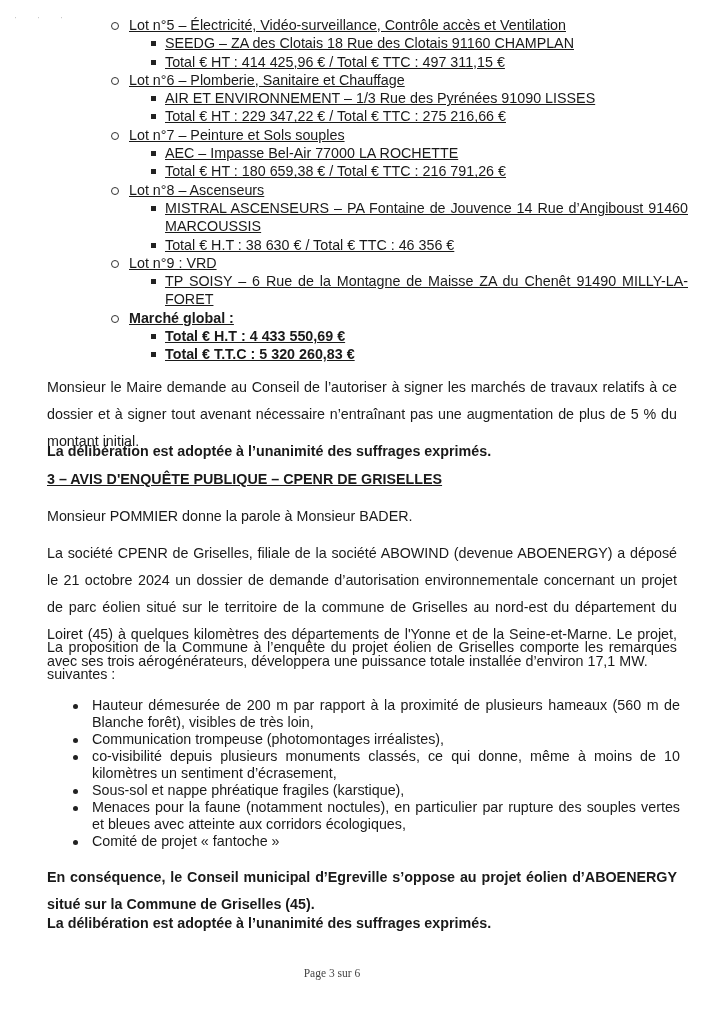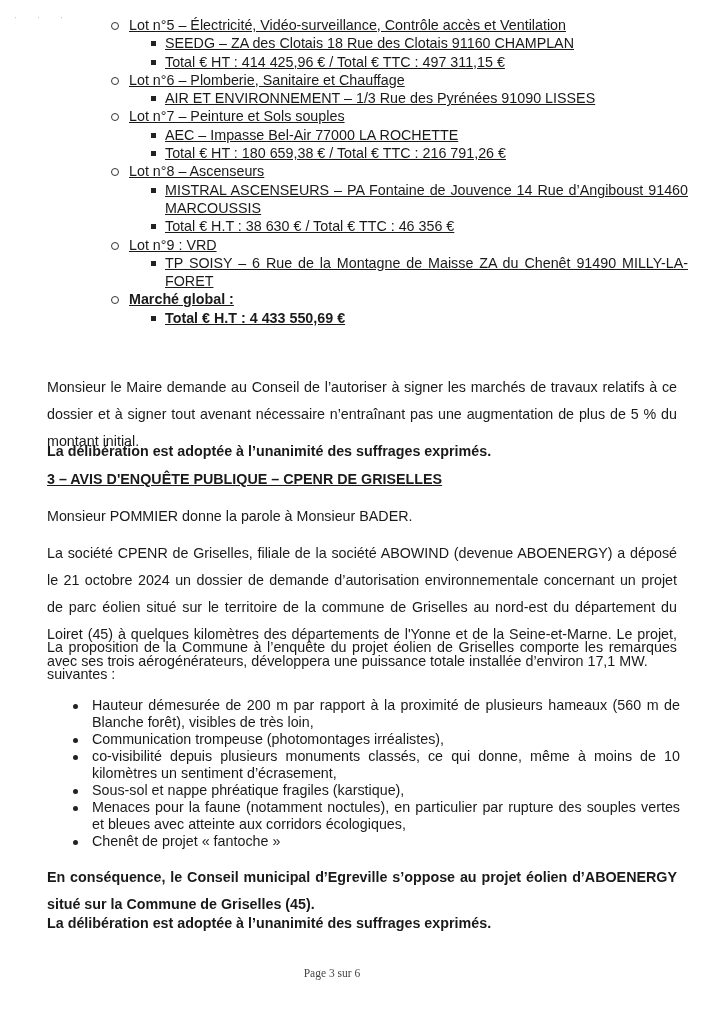--- a/index.html
+++ b/index.html
@@ -33,20 +33,21 @@
     <span class="lot-title">Lot n°5 – Électricité, Vidéo-surveillance, Contrôle accès et Ventilation</span>
   </div>
   <div class="sub"><span class="sq"></span><span>SEEDG – ZA des Clotais 18 Rue des Clotais 91160 CHAMPLAN</span></div>
   <div class="sub"><span class="sq"></span><span>Total € HT : 414 425,96 € / Total € TTC : 497 311,15 €</span></div>
 
   <div class="lot">
     <span class="circ"></span>
     <span class="lot-title">Lot n°6 – Plomberie, Sanitaire et Chauffage</span>
   </div>
   <div class="sub"><span class="sq"></span><span>AIR ET ENVIRONNEMENT – 1/3 Rue des Pyrénées 91090 LISSES</span></div>
+  <div class="sub"><span class="sq"></span><span>Total € HT : 229 347,22 € / Total € TTC : 275 216,66 €</span></div>
 
   <div class="lot">
     <span class="circ"></span>
     <span class="lot-title">Lot n°7 – Peinture et Sols souples</span>
   </div>
   <div class="sub"><span class="sq"></span><span>AEC – Impasse Bel-Air 77000 LA ROCHETTE</span></div>
   <div class="sub"><span class="sq"></span><span>Total € HT : 180 659,38 € / Total € TTC : 216 791,26 €</span></div>
 
   <div class="lot">
     <span class="circ"></span>
@@ -59,34 +60,35 @@
     <span class="circ"></span>
     <span class="lot-title">Lot n°9 : VRD</span>
   </div>
   <div class="sub justify"><span class="sq"></span><span>TP SOISY – 6 Rue de la Montagne de Maisse ZA du Chenêt 91490 MILLY-LA-FORET</span></div>
 
   <div class="lot bold">
     <span class="circ"></span>
     <span class="lot-title">Marché global :</span>
   </div>
   <div class="sub bold"><span class="sq"></span><span>Total € H.T : 4 433 550,69 €</span></div>
+  <div class="sub bold"><span class="sq"></span><span>Total € T.T.C : 5 320 260,83 €</span></div>
 </div>
 
 <div class="para justify" style="top:374px;">Monsieur le Maire demande au Conseil de l’autoriser à signer les marchés de travaux relatifs à ce dossier et à signer tout avenant nécessaire n’entraînant pas une augmentation de plus de 5 % du montant initial.</div>
 <div class="para bold" style="top:438px;">La délibération est adoptée à l’unanimité des suffrages exprimés.</div>
 <div class="para heading" style="top:466px;">3 – AVIS D'ENQUÊTE PUBLIQUE – CPENR DE GRISELLES</div>
 <div class="para" style="top:503px;">Monsieur POMMIER donne la parole à Monsieur BADER.</div>
 <div class="para justify" style="top:540px;">La société CPENR de Griselles, filiale de la société ABOWIND (devenue ABOENERGY) a déposé le 21 octobre 2024 un dossier de demande d’autorisation environnementale concernant un projet de parc éolien situé sur le territoire de la commune de Griselles au nord-est du département du Loiret (45) à quelques kilomètres des départements de l'Yonne et de la Seine-et-Marne. Le projet, avec ses trois aérogénérateurs, développera une puissance totale installée d’environ 17,1 MW.</div>
 <div class="para justify" style="top:634px;">La proposition de la Commune à l’enquête du projet éolien de Griselles comporte les remarques suivantes :</div>
 
 <ul class="bullets" style="top:689px;">
   <li class="justify"><span class="dot"></span><span>Hauteur démesurée de 200 m par rapport à la proximité de plusieurs hameaux (560 m de Blanche forêt), visibles de très loin,</span></li>
   <li><span class="dot"></span><span>Communication trompeuse (photomontages irréalistes),</span></li>
   <li class="justify"><span class="dot"></span><span>co-visibilité depuis plusieurs monuments classés, ce qui donne, même à moins de 10 kilomètres un sentiment d’écrasement,</span></li>
   <li><span class="dot"></span><span>Sous-sol et nappe phréatique fragiles (karstique),</span></li>
   <li class="justify"><span class="dot"></span><span>Menaces pour la faune (notamment noctules), en particulier par rupture des souples vertes et bleues avec atteinte aux corridors écologiques,</span></li>
-  <li><span class="dot"></span><span>Chenêt de projet « fantoche »</span></li>
+  <li><span class="dot"></span><span>Comité de projet « fantoche »</span></li>
 </ul>
 
 <div class="para bold justify" style="top:864px;">En conséquence, le Conseil municipal d’Egreville s’oppose au projet éolien d’ABOENERGY situé sur la Commune de Griselles (45).</div>
 <div class="para bold" style="top:910px;">La délibération est adoptée à l’unanimité des suffrages exprimés.</div>
 
 <div class="footer">Page 3 sur 6</div>
 
 </body></html>

